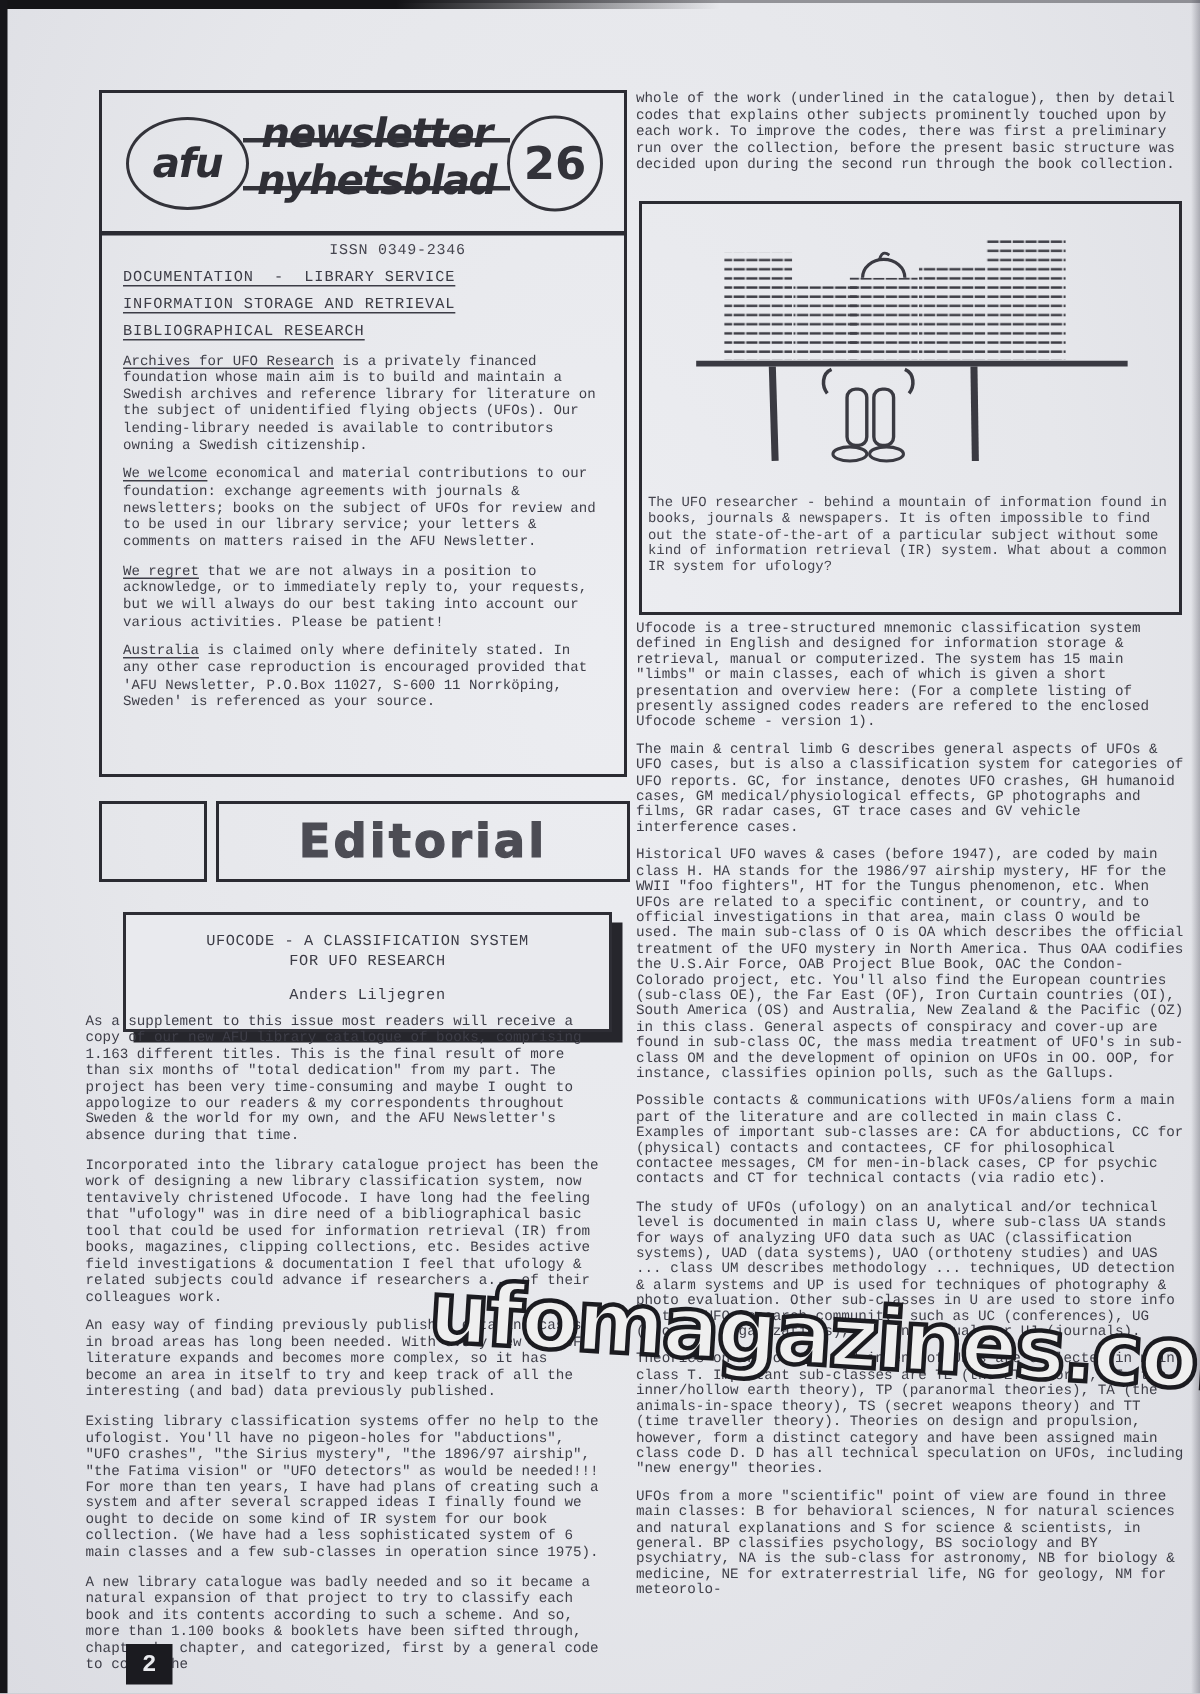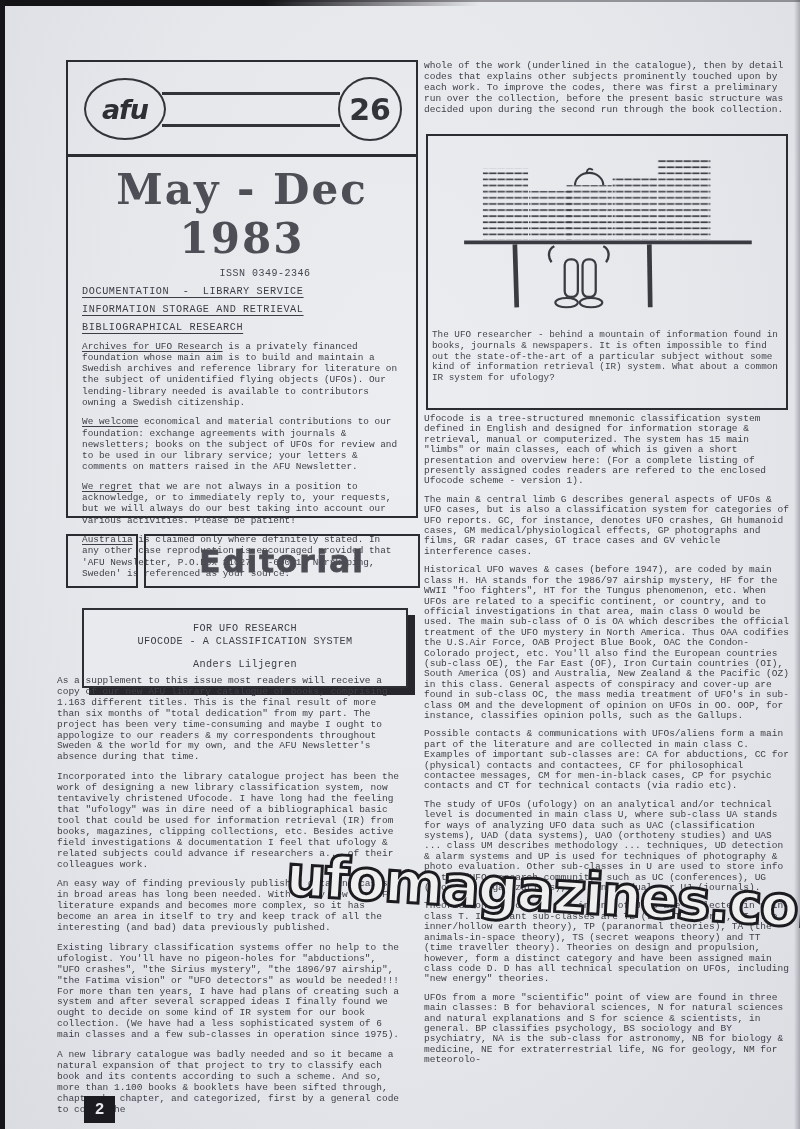--- a/index.html
+++ b/index.html
@@ -88,44 +88,47 @@
   <div class="edge-left"></div>
   <div class="edge-right"></div>
 
   <div class="masthead">
     <div class="logo-row">
       <div class="logo-line t"></div>
       <div class="logo-line b"></div>
       <div class="logo-oval">
         <span>afu</span>
       </div>
+      <div class="logo-words">
+        <div>newsletter</div>
+        <div>nyhetsblad</div>
+      </div>
       <div class="issue-circle">
         <span>26</span>
       </div>
     </div>
     <div class="mast-rule"></div>
-    <div class="date">May - Dec 1983</div>
     <div class="issn">ISSN 0349-2346</div>
     <div class="svc">DOCUMENTATION  -  LIBRARY SERVICE</div>
     <div class="svc">INFORMATION STORAGE AND RETRIEVAL</div>
     <div class="svc">BIBLIOGRAPHICAL RESEARCH</div>
     <p class="mp"><span class="u">Archives for UFO Research</span><span> is a privately financed foundation whose main aim is to build and maintain a Swedish archives and reference library for literature on the subject of unidentified flying objects (UFOs). Our lending-library needed is available to contributors owning a Swedish citizenship.</span></p>
     <p class="mp"><span class="u">We welcome</span><span> economical and material contributions to our foundation: exchange agreements with journals &amp; newsletters; books on the subject of UFOs for review and to be used in our library service; your letters &amp; comments on matters raised in the AFU Newsletter.</span></p>
     <p class="mp"><span class="u">We regret</span><span> that we are not always in a position to acknowledge, or to immediately reply to, your requests, but we will always do our best taking into account our various activities. Please be patient!</span></p>
     <p class="mp"><span class="u">Australia</span><span> is claimed only where definitely stated. In any other case reproduction is encouraged provided that 'AFU Newsletter, P.O.Box 11027, S-600 11 Norrköping, Sweden' is referenced as your source.</span></p>
   </div>
 
   <div class="ed-small"></div>
   <div class="ed-big">
     <span>Editorial</span>
   </div>
 
   <div class="ufobox">
+    <div class="t">UFOCODE - A CLASSIFICATION SYSTEM</div>
     <div class="t">FOR UFO RESEARCH</div>
-    <div class="t">UFOCODE - A CLASSIFICATION SYSTEM</div>
     <div class="a">Anders Liljegren</div>
   </div>
 
   <div class="left-body">
     <p>As a supplement to this issue most readers will receive a copy of our new AFU library catalogue of books, comprising 1.163 different titles. This is the final result of more than six months of "total dedication" from my part. The project has been very time-consuming and maybe I ought to appologize to our readers &amp; my correspondents throughout Sweden &amp; the world for my own, and the AFU Newsletter's absence during that time.</p>
     <p>Incorporated into the library catalogue project has been the work of designing a new library classification system, now tentavively christened Ufocode. I have long had the feeling that "ufology" was in dire need of a bibliographical basic tool that could be used for information retrieval (IR) from books, magazines, clipping collections, etc. Besides active field investigations &amp; documentation I feel that ufology &amp; related subjects could advance if researchers a... of their colleagues work.</p>
     <p>An easy way of finding previously published data and cases in broad areas has long been needed. With every new day UFO literature expands and becomes more complex, so it has become an area in itself to try and keep track of all the interesting (and bad) data previously published.</p>
     <p>Existing library classification systems offer no help to the ufologist. You'll have no pigeon-holes for "abductions", "UFO crashes", "the Sirius mystery", "the 1896/97 airship", "the Fatima vision" or "UFO detectors" as would be needed!!! For more than ten years, I have had plans of creating such a system and after several scrapped ideas I finally found we ought to decide on some kind of IR system for our book collection. (We have had a less sophisticated system of 6 main classes and a few sub-classes in operation since 1975).</p>
     <p>A new library catalogue was badly needed and so it became a natural expansion of that project to try to classify each book and its contents according to such a scheme. And so, more than 1.100 books &amp; booklets have been sifted through, chapter by chapter, and categorized, first by a general code to cover the</p>
   </div>

